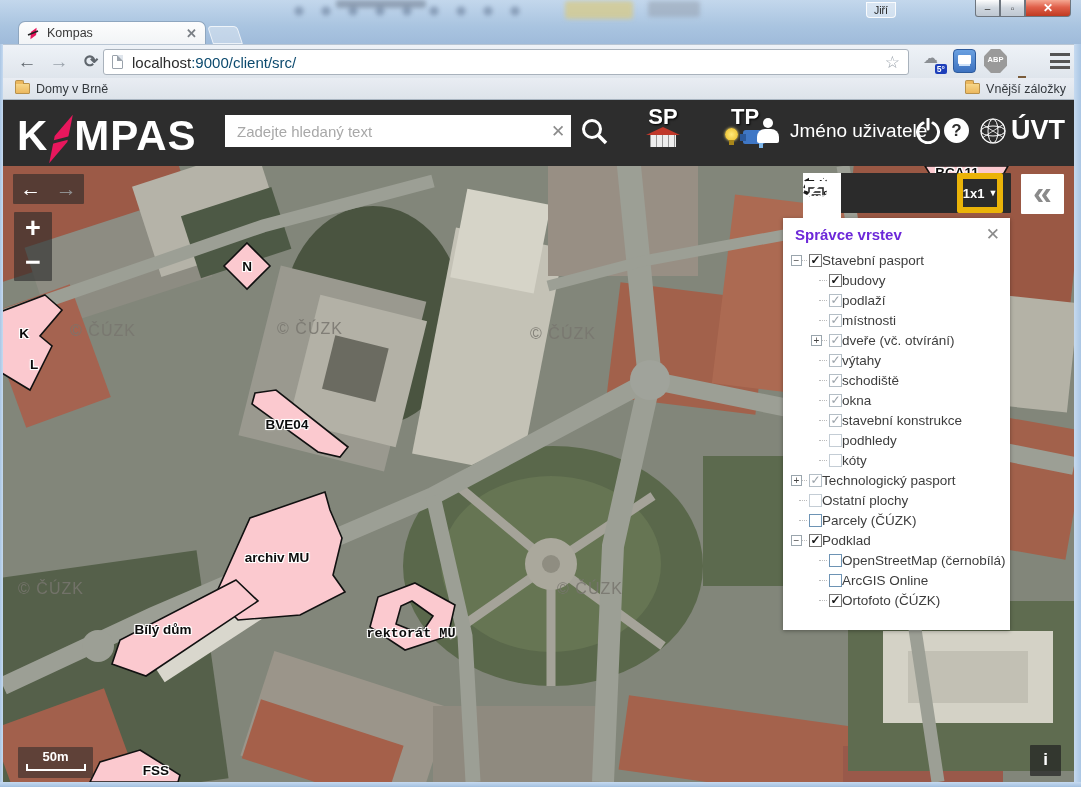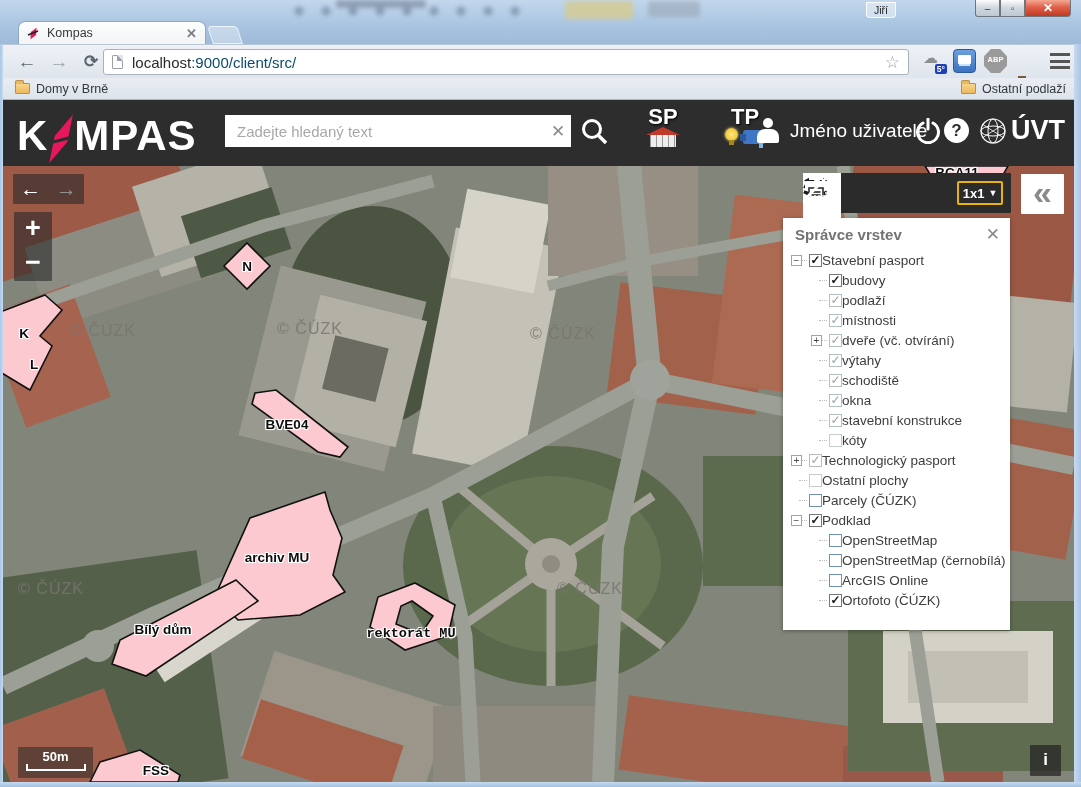--- a/index.html
+++ b/index.html
@@ -141,30 +141,30 @@
   .scalebar .txt{line-height:20px;}
   .scalebar .bracket{margin:0 auto;width:60px;height:7px;border-left:2px solid #fff;
     border-right:2px solid #fff;border-bottom:2px solid #fff;margin-top:-3px;}
   .infobtn{position:absolute;left:1027px;top:579px;width:31px;height:31px;background:rgba(35,35,35,.72);
     color:#fff;font-weight:bold;font-size:17px;text-align:center;line-height:30px;z-index:10;border-radius:1px;}
 
   .maptools{position:absolute;left:800px;top:7px;width:208px;height:40px;background:#2b2b2b;z-index:20;
     display:flex;align-items:center;border-radius:1px;}
   .tool{width:38px;height:40px;display:flex;align-items:center;justify-content:center;}
   .tool-active{background:#fff;height:52px;align-self:flex-start;}
-  .scale-select{margin-left:2px;width:46px;height:24px;border:2px solid #eab308;border-radius:2px;
+  .scale-select{margin-left:2px;width:46px;height:40px;border:6px solid #eab308;border-radius:2px;
     color:#fff;font-size:13px;font-weight:bold;display:flex;align-items:center;justify-content:center;}
   .scale-select .caret{margin-left:4px;font-size:9px;}
   .collapse{position:absolute;left:1018px;top:8px;width:43px;height:40px;background:#fff;z-index:20;
     color:#8a8a8a;font-size:34px;font-weight:bold;text-align:center;line-height:36px;border-radius:1px;}
 
   .panel{position:absolute;left:780px;top:52px;width:227px;height:412px;background:#fff;z-index:19;
     box-shadow:0 1px 4px rgba(0,0,0,.35);}
   .panel-head{position:relative;height:30px;padding:8px 10px 0 12px;}
-  .panel-title{font-size:15px;font-weight:bold;color:#737373;}
+  .panel-title{font-size:15px;font-weight:bold;color:#6d28d9;}
   .panel-close{position:absolute;right:10px;top:6px;color:#8b8b8b;font-size:17px;}
   .tree{position:absolute;left:0;top:32px;right:0;bottom:0;overflow:hidden;}
   .trow{position:relative;height:20px;display:flex;align-items:center;font-size:13.5px;color:#3d3d3d;}
   .trow .exp{position:absolute;width:11px;height:11px;border:1px solid #9aa5ad;background:#fff;
     font-size:10px;line-height:9px;text-align:center;color:#444;}
   .cb{width:13px;height:13px;background:#fff;display:inline-flex;align-items:center;justify-content:center;
     font-size:12px;flex:none;}
   .cb-checked{border:1px solid #777;color:#141414;font-weight:bold;}
   .cb-checked-muted{border:1px solid #b4bec6;color:#9aa2a9;}
   .cb-unchecked{border:1px solid #6d93b4;color:transparent;}
@@ -219,21 +219,21 @@
       <span class="cam-lens"></span>
     </div>
     <div class="menu-btn"></div>
   </div>
 
   <div class="bookmarks">
     <span class="folder"></span>
     <span>Domy v Brně</span>
     <span class="bm-right">
       <span class="folder" style="margin-left:0"></span>
-      <span>Ostatní podlaží</span>
+      <span>Vnější záložky</span>
     </span>
   </div>
 
   <div class="appbar">
     <div class="logo">
       <span>K</span>
       <svg class="needle" viewBox="0 0 30 56">
         <polygon points="15,1 22,28 15,55 8,28" fill="#e8175d" transform="rotate(26 15 28)"></polygon>
         <line x1="3" y1="34" x2="27" y2="24" stroke="#2d2d2d" stroke-width="3" transform="rotate(8 15 28)"></line>
       </svg>
@@ -477,20 +477,25 @@
             <span class="tlabel">okna</span>
           </div>
           <div class="trow">
             <span class="dots" style="margin-left: 36px;"></span>
             <span class="cb cb-checked-muted">✓</span>
             <span class="tlabel">stavební konstrukce</span>
           </div>
           <div class="trow">
             <span class="dots" style="margin-left: 36px;"></span>
             <span class="cb cb-unchecked-muted"></span>
+            <span class="tlabel">podhledy</span>
+          </div>
+          <div class="trow">
+            <span class="dots" style="margin-left: 36px;"></span>
+            <span class="cb cb-unchecked-muted"></span>
             <span class="tlabel">kóty</span>
           </div>
           <div class="trow">
             <span class="exp" style="left: 8px;">+</span>
             <span class="dots" style="margin-left: 16px;"></span>
             <span class="cb cb-checked-muted">✓</span>
             <span class="tlabel">Technologický pasport</span>
           </div>
           <div class="trow">
             <span class="dots" style="margin-left: 16px;"></span>
@@ -504,25 +509,20 @@
           </div>
           <div class="trow">
             <span class="exp" style="left: 8px;">−</span>
             <span class="dots" style="margin-left: 16px;"></span>
             <span class="cb cb-checked">✓</span>
             <span class="tlabel">Podklad</span>
           </div>
           <div class="trow">
             <span class="dots" style="margin-left: 36px;"></span>
             <span class="cb cb-unchecked"></span>
-            <span class="tlabel">OpenStreetMap</span>
-          </div>
-          <div class="trow">
-            <span class="dots" style="margin-left: 36px;"></span>
-            <span class="cb cb-unchecked"></span>
             <span class="tlabel">OpenStreetMap (černobílá)</span>
           </div>
           <div class="trow">
             <span class="dots" style="margin-left: 36px;"></span>
             <span class="cb cb-unchecked"></span>
             <span class="tlabel">ArcGIS Online</span>
           </div>
           <div class="trow">
             <span class="dots" style="margin-left: 36px;"></span>
             <span class="cb cb-checked">✓</span>

